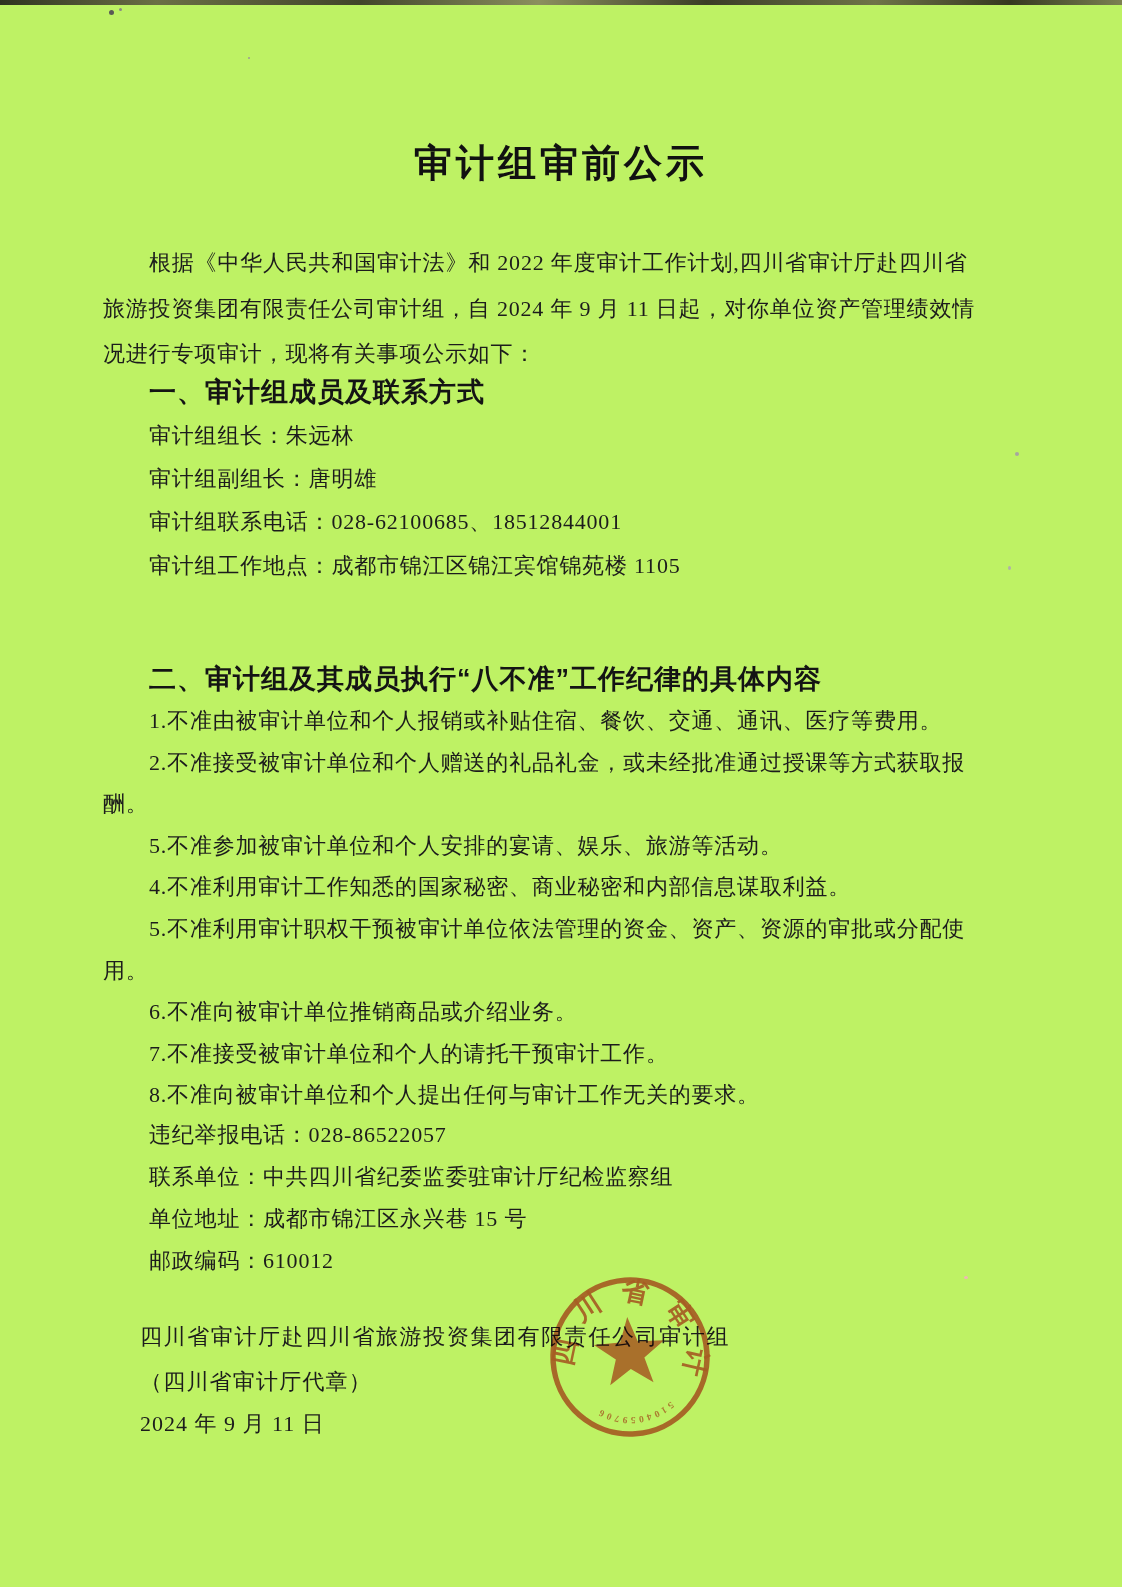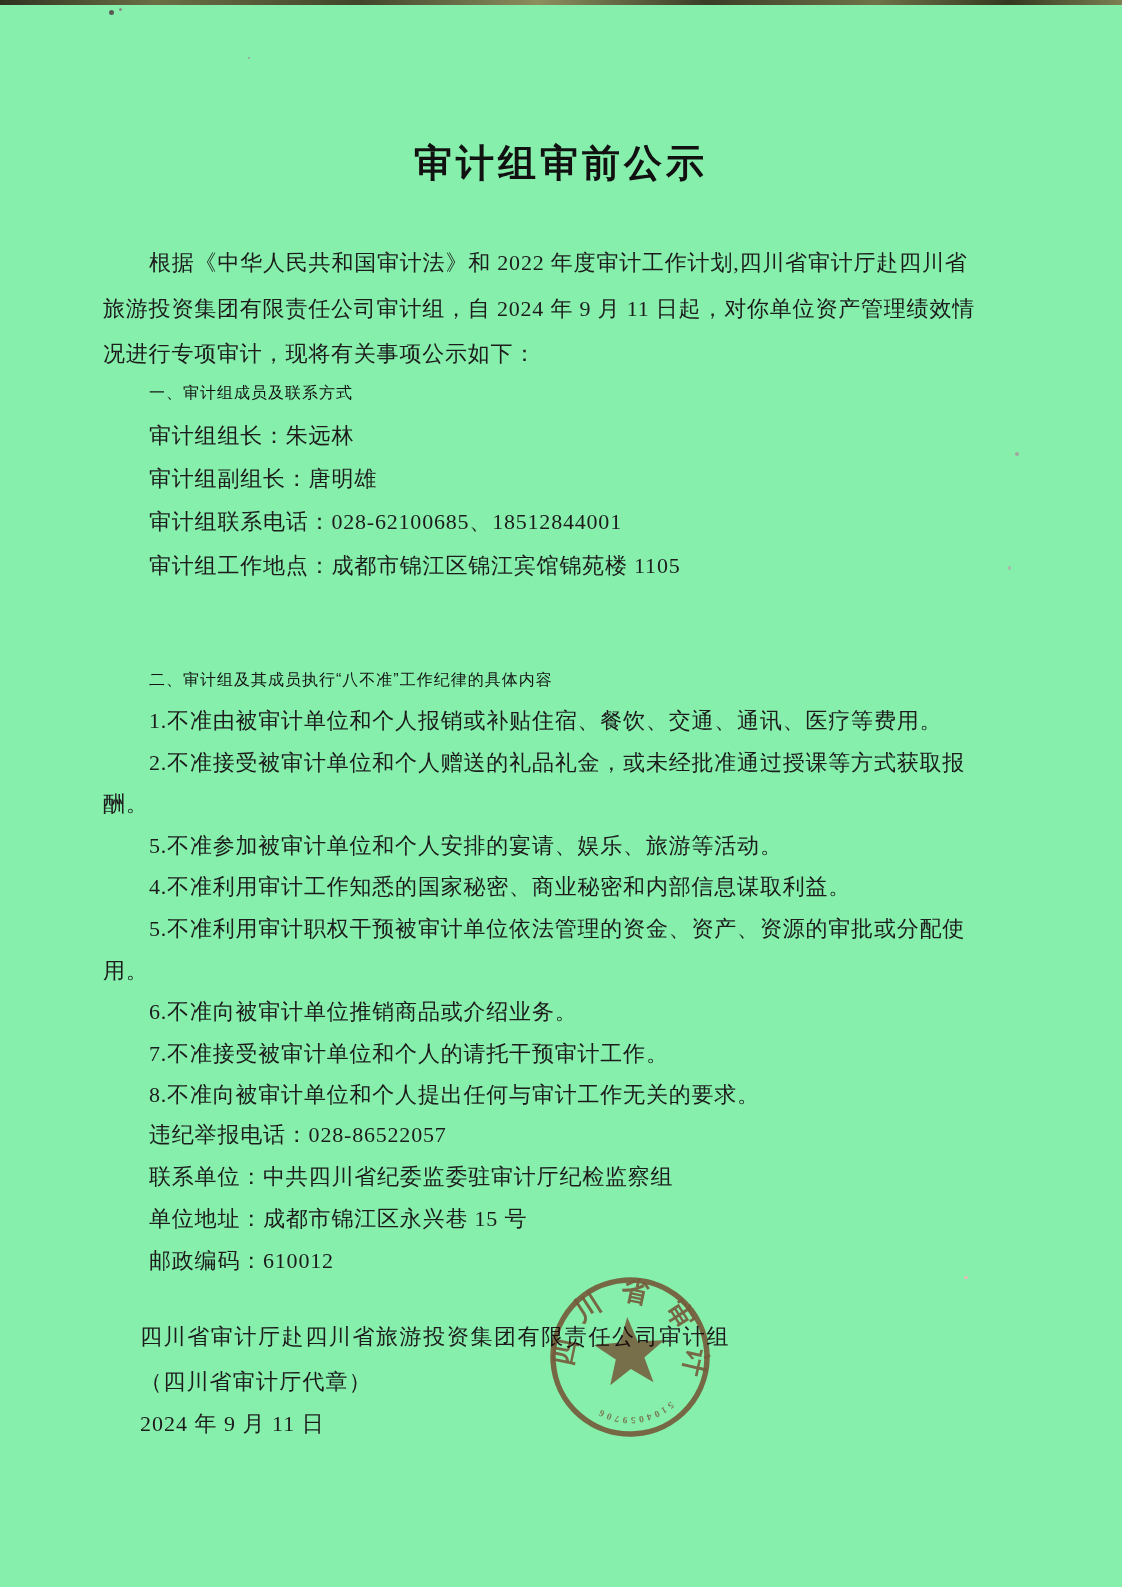--- a/index.html
+++ b/index.html
@@ -1,19 +1,19 @@
 <!DOCTYPE html>
 <html><head>
 <meta charset="utf-8">
 <style>
   html,body{margin:0;padding:0;background:#e9e9e9;}
   .page{
     position:relative;
     width:1122px;height:1587px;
-    background:#86efac;
+    background:#bef264;
     overflow:hidden;
     font-family:"Liberation Serif","DejaVu Serif",serif;
     color:#1c1c1c;
   }
   
   .top-edge{
     position:absolute;left:0;top:0;width:1122px;height:5px;
     background:linear-gradient(90deg,#2f3320 0%,#6b6f45 14%,#41452a 32%,#8b8f5e 48%,#3a3d26 63%,#6f7348 78%,#34381f 90%,#7c8052 100%);
   }
   .speck{position:absolute;border-radius:50%;}
@@ -26,21 +26,21 @@
   }
   .block{position:absolute;left:103px;width:920px;}
   .ln{white-space:nowrap;font-size:22px;letter-spacing:0.8px;}
   .indent{padding-left:46px;}
   .p1{top:240px;} .p1 .ln{height:45.5px;line-height:45.5px;}
   .h1{top:371px;} 
   .s1{top:414px;} .s1 .ln{height:43.2px;line-height:43.2px;}
   .h2{top:658px;}
   .heading{
     font-family:"Liberation Sans","DejaVu Sans",sans-serif;
-    font-weight:400;font-size:16px;letter-spacing:1px;
+    font-weight:700;font-size:27px;letter-spacing:1px;
     height:43px;line-height:43px;white-space:nowrap;padding-left:46px;
     color:#141414;
   }
   .rules{top:700px;} .rules .ln{height:41.6px;line-height:41.6px;}
   .contact{top:1114px;} .contact .ln{height:42px;line-height:42px;}
   .sig{
     position:absolute;left:140px;width:982px;text-align:left;
     font-size:22px;letter-spacing:1.6px;white-space:nowrap;
   }
   .sig-org{top:1322px;}

